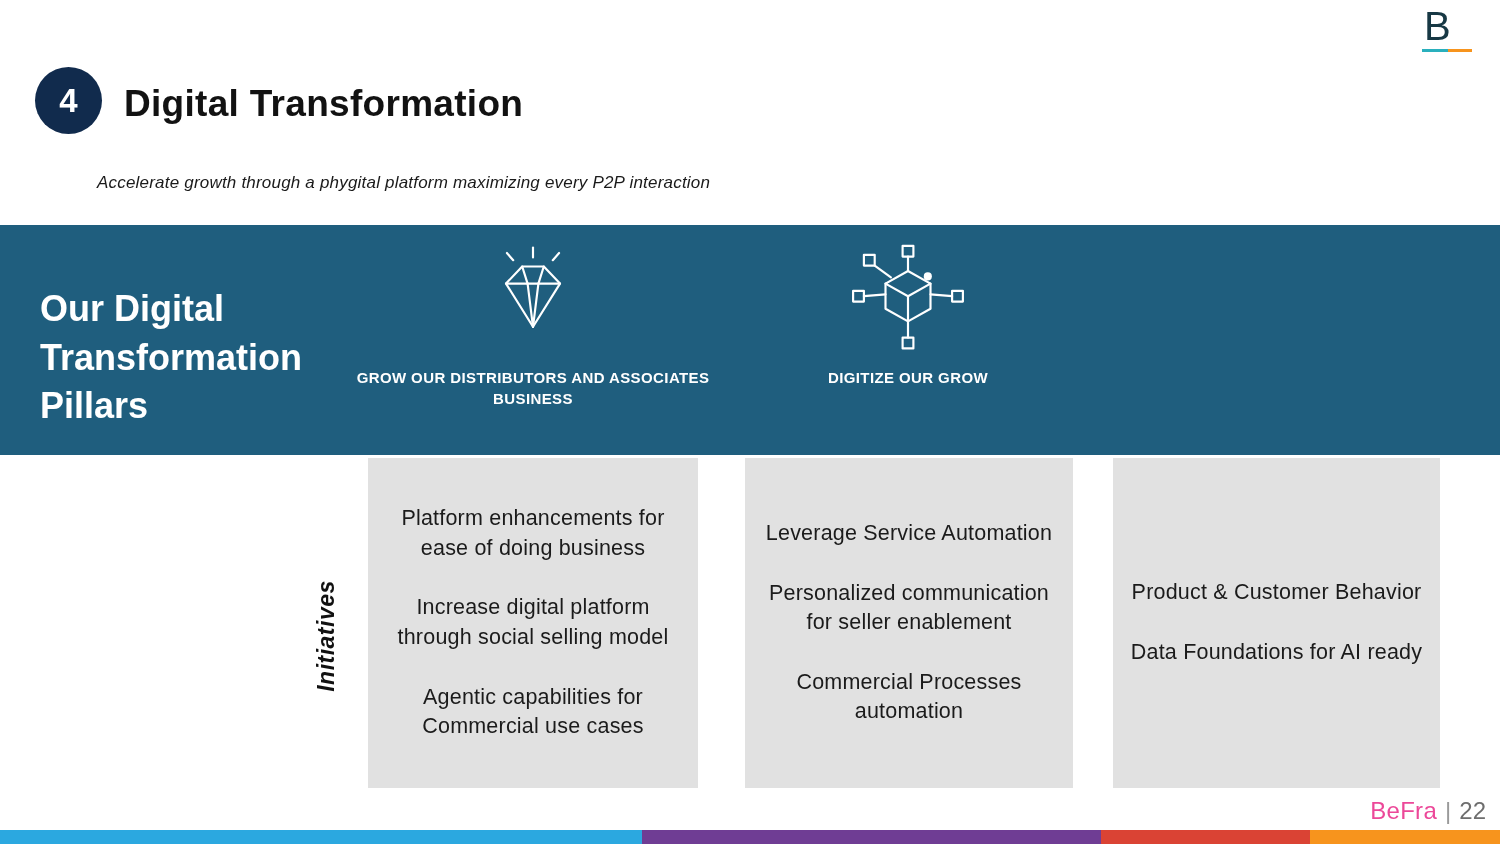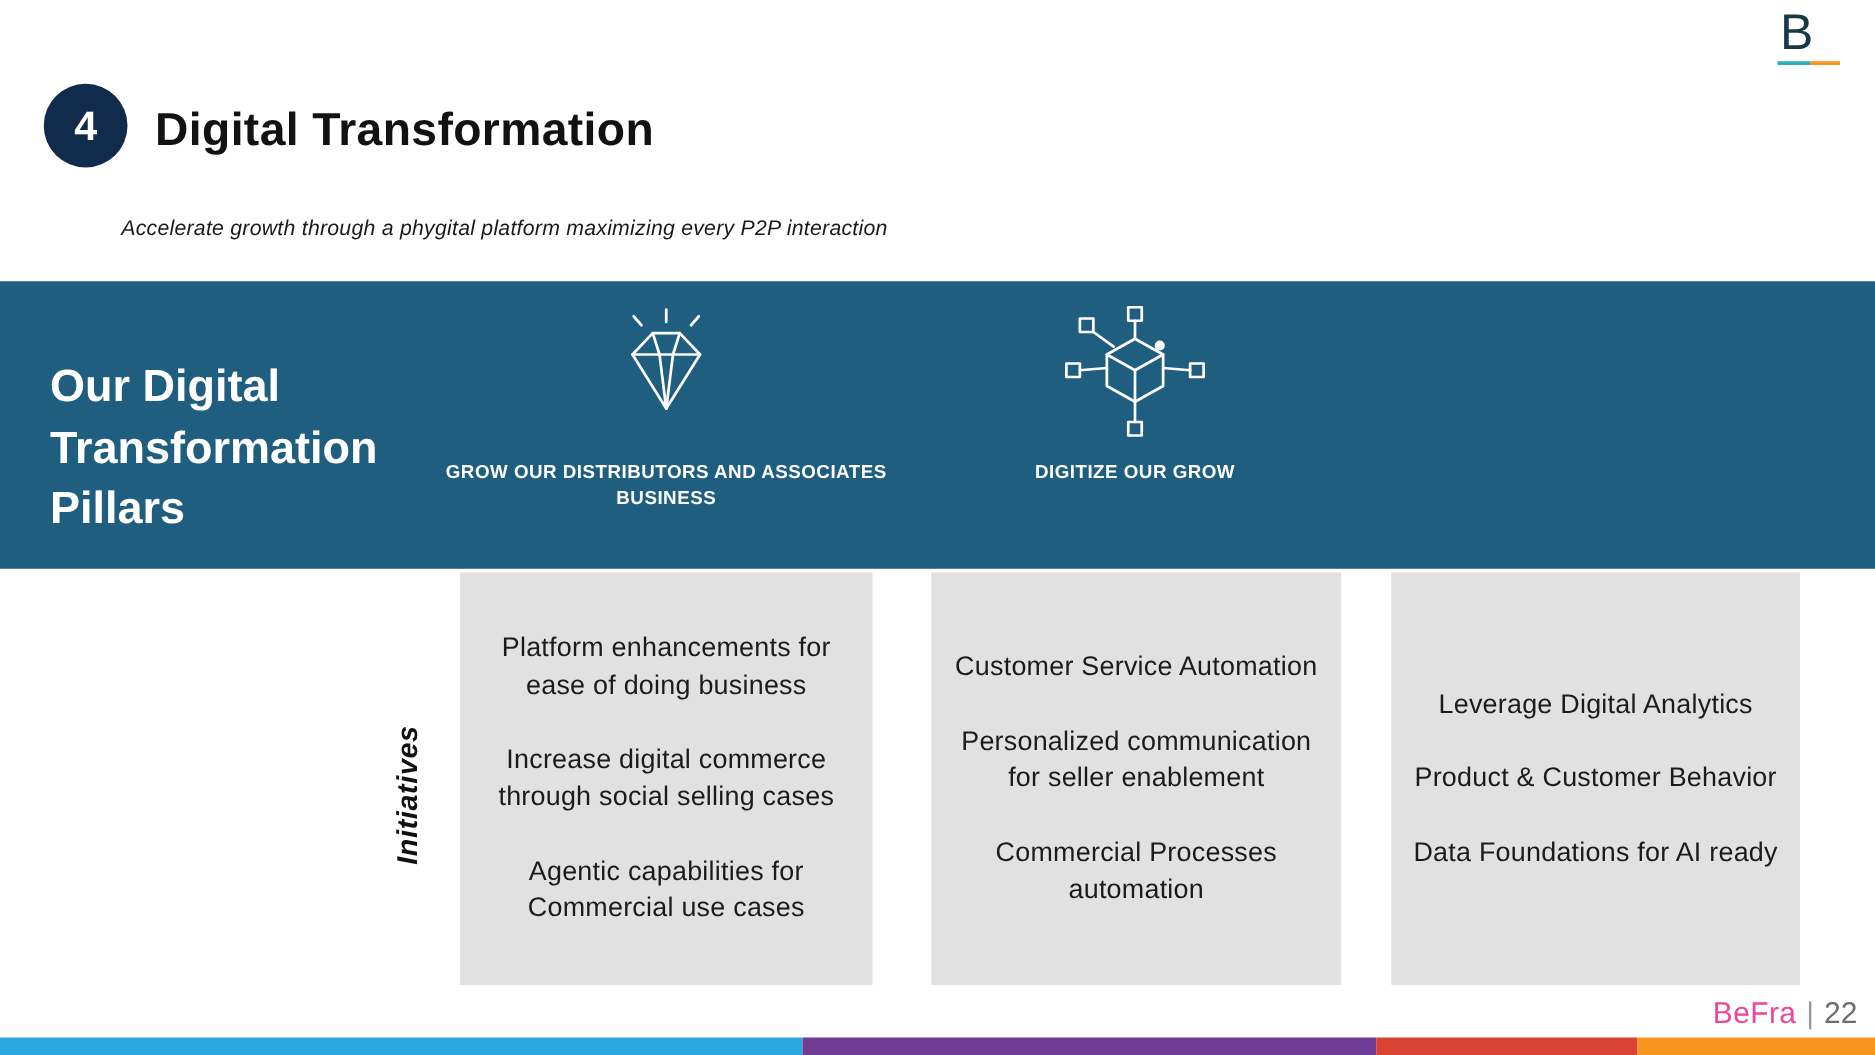--- a/index.html
+++ b/index.html
@@ -175,32 +175,31 @@
     </div>
     <div class="pillar-title">DIGITIZE OUR GROW</div>
   </div>
 
 </section>
 
 <div class="initiatives-label">Initiatives</div>
 
 <div class="box box-1">
   <p>Platform enhancements for ease of doing business</p>
-  <p>Increase digital commerce through social selling cases</p>
+  <p>Increase digital platform through social selling model</p>
   <p>Agentic capabilities for Commercial use cases</p>
 </div>
 
 <div class="box box-2">
-  <p>Customer Service Automation</p>
+  <p>Leverage Service Automation</p>
   <p>Personalized communication for seller enablement</p>
   <p>Commercial Processes automation</p>
 </div>
 
 <div class="box box-3">
-  <p>Leverage Digital Analytics</p>
   <p>Product &amp; Customer Behavior</p>
   <p>Data Foundations for AI ready</p>
 </div>
 
 <footer class="footer">
   <span class="brand">BeFra</span>
   <span class="sep">|</span>
   <span class="page">22</span>
 </footer>
 

